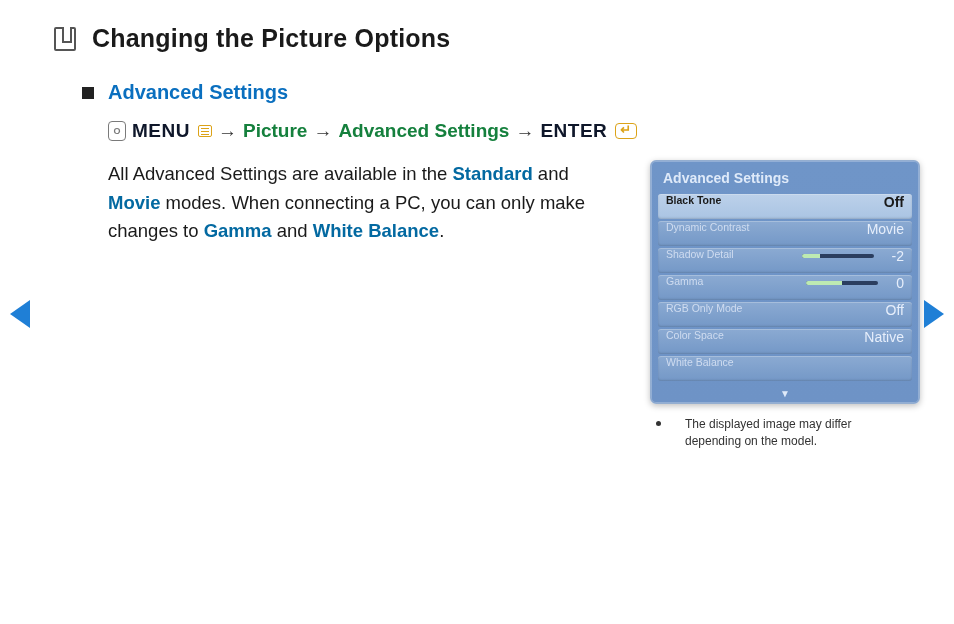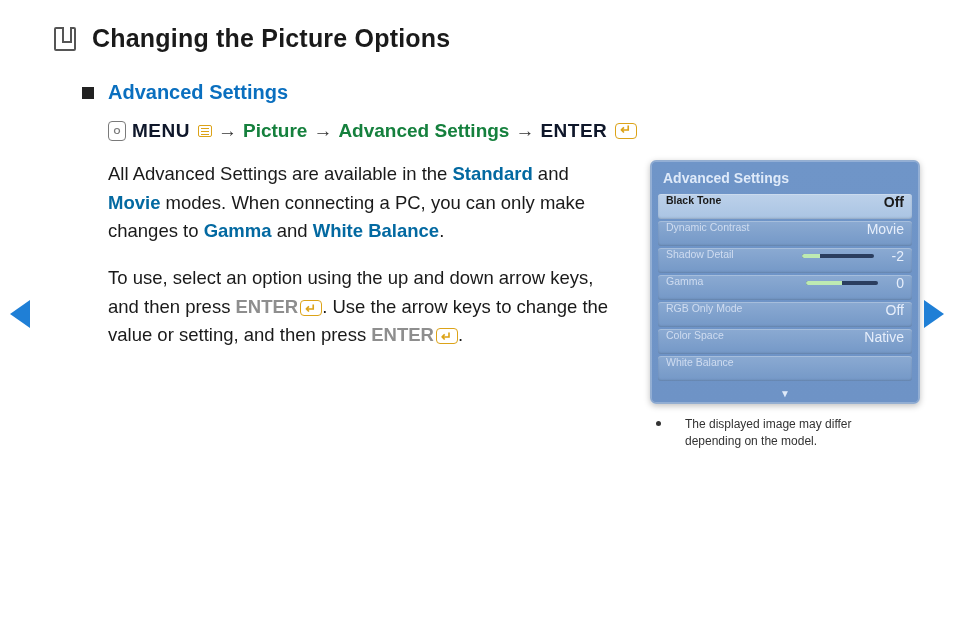--- a/index.html
+++ b/index.html
@@ -86,23 +86,20 @@
       <span class="bc-arrow">→</span>
       <span class="bc-gray">ENTER</span>
         <span class="enter-icon"></span>
     </div>
 
     <div class="columns">
       <div class="text-col">
         <p class="para">
           <span>All Advanced Settings are available in the </span><span class="hl">Standard</span><span> and </span><span class="hl">Movie</span><span> modes. When connecting a PC, you can only make changes to </span><span class="hl">Gamma</span><span> and </span><span class="hl">White Balance</span><span>.</span>
         </p>
-        <p class="para">
-          <span>To use, select an option using the up and down arrow keys, and then press </span><span class="kw-gray">ENTER</span><span class="enter-icon"></span><span>. Use the arrow keys to change the value or setting, and then press </span><span class="kw-gray">ENTER</span><span class="enter-icon"></span><span>.</span>
-        </p>
       </div>
 
       <div class="panel-col">
         <div class="panel">
           <div class="panel-title">Advanced Settings</div>
           <div class="panel-rows">
             <div class="prow hi">
               <span class="plabel">Black Tone</span>
               <span class="pval dark">Off</span>
             </div>

